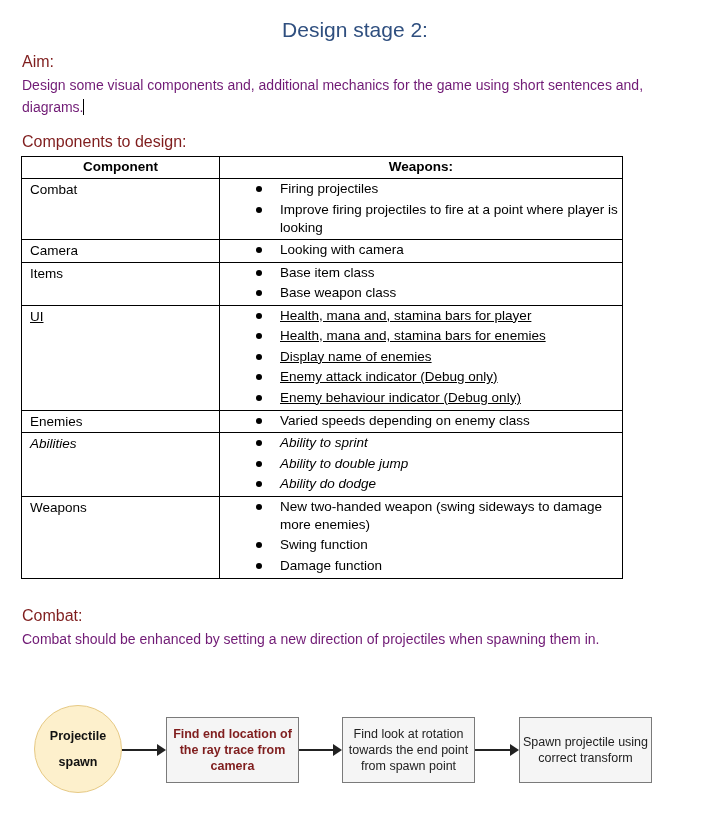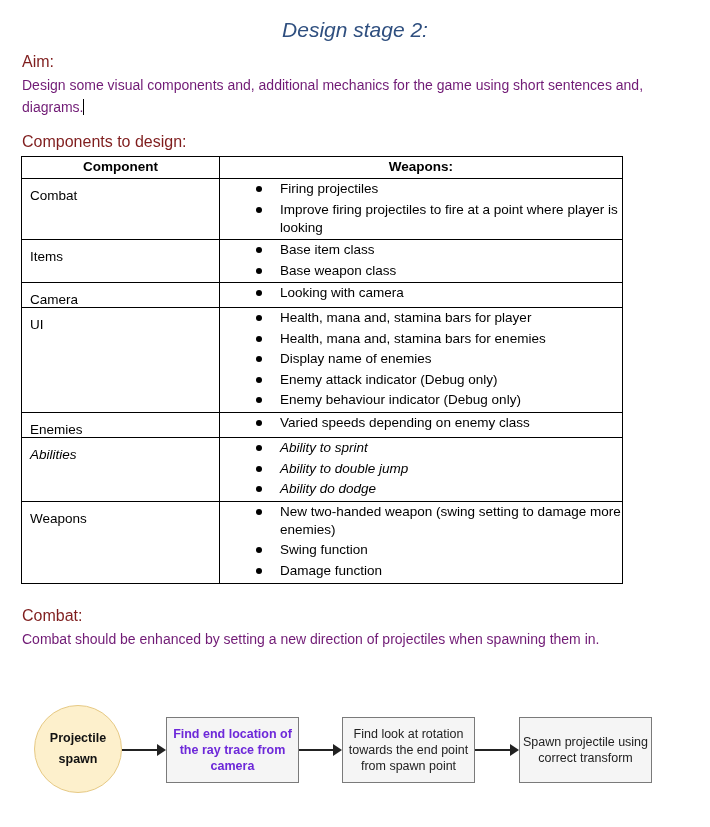--- a/index.html
+++ b/index.html
@@ -5,21 +5,21 @@
     * { box-sizing: border-box; margin: 0; padding: 0; }
     html, body { width: 710px; height: 827px; background: #ffffff; overflow: hidden; }
     body {
       font-family: "Liberation Sans", "DejaVu Sans", sans-serif;
       color: #000;
       position: relative;
     }
     .page { position: absolute; left: 0; top: 0; width: 710px; height: 827px; }
     .title {
       position: absolute; top: 18px; left: 0; width: 710px; text-align: center;
-      font-size: 21px; color: #2f4f7f; letter-spacing: 0px; font-style: italic;
+      font-size: 21px; color: #2f4f7f; letter-spacing: 0px;
     }
     .h2 {
       position: absolute; left: 22px; font-size: 16px; color: #7f1d1d;
     }
     .body-text {
       position: absolute; left: 22px; font-size: 14px; line-height: 21.5px; color: #701a75;
       width: 670px;
     }
     .cursor {
       display: inline-block; width: 1px; height: 16px; background: #000; vertical-align: -3px;
@@ -27,44 +27,44 @@
     table.comp {
       position: absolute; left: 21px; top: 156px; width: 602px;
       border-collapse: collapse; font-size: 13.5px;
     }
     table.comp th, table.comp td {
       border: 1px solid #000; vertical-align: top;
     }
     table.comp th {
       font-weight: bold; text-align: center; height: 22px; padding-top: 2px; font-size: 13.5px;
     }
-    table.comp td.comp-name { width: 198px; padding: 9px 8px 0 8px; margin-top: 22px; }
+    table.comp td.comp-name { width: 198px; padding: 3px 8px 0 8px; margin-top: 22px; }
     table.comp td.targets { padding: 1px 0 0 0; }
     ul.tlist { list-style: none; }
     ul.tlist li {
       position: relative; padding-left: 60px; line-height: 18px; margin-bottom: 2.5px;
     }
     ul.tlist li::before {
       content: ""; position: absolute; left: 36px; top: 6px;
       width: 6px; height: 6px; border-radius: 50%; background: #000;
     }
     .diagram { position: absolute; left: 0; top: 695px; width: 710px; height: 120px; }
     .circle {
       position: absolute; left: 34px; top: 10px; width: 88px; height: 88px; border-radius: 50%;
       background: #fdf0cc; border: 1.5px solid #e6c984;
       display: flex; align-items: center; justify-content: center; text-align: center;
-      font-weight: bold; font-size: 12.5px; line-height: 21px; color: #111;
+      font-weight: bold; font-size: 12.5px; line-height: 26px; color: #111;
     }
     .box {
       position: absolute; top: 22px; width: 133px; height: 66px;
       background: #f5f5f5; border: 1.5px solid #7a7a7a;
       display: flex; align-items: center; justify-content: center; text-align: center;
       font-size: 12.5px; line-height: 16px; color: #222;
     }
-    .box.bold { font-weight: bold; color: #6d28d9; }
+    .box.bold { font-weight: bold; color: #7f1d1d; }
     .arrow {
       position: absolute; top: 54px; height: 2px; background: #222;
     }
     .arrow::after {
       content: ""; position: absolute; right: -2px; top: -5px;
       border-left: 9px solid #222; border-top: 6px solid transparent; border-bottom: 6px solid transparent;
     }
   </style>
 </head>
 <body>
@@ -89,38 +89,38 @@
     <tbody>
       <tr style="height:61px;">
         <td class="comp-name">Combat</td>
         <td class="targets">
           <ul class="tlist">
             <li>Firing projectiles</li>
             <li>Improve firing projectiles to fire at a point where player is looking</li>
           </ul>
         </td>
       </tr>
+      <tr style="height:21px;">
+        <td class="comp-name">Camera</td>
+        <td class="targets">
+          <ul class="tlist">
+            <li>Looking with camera</li>
+          </ul>
+        </td>
+      </tr>
       <tr style="height:42px;">
         <td class="comp-name">Items</td>
         <td class="targets">
           <ul class="tlist">
             <li>Base item class</li>
             <li>Base weapon class</li>
           </ul>
         </td>
       </tr>
-      <tr style="height:21px;">
-        <td class="comp-name">Camera</td>
-        <td class="targets">
-          <ul class="tlist">
-            <li>Looking with camera</li>
-          </ul>
-        </td>
-      </tr>
-      <tr style="height:105px;">
+      <tr style="height:105px;text-decoration:underline;">
         <td class="comp-name">UI</td>
         <td class="targets">
           <ul class="tlist">
             <li>Health, mana and, stamina bars for player</li>
             <li>Health, mana and, stamina bars for enemies</li>
             <li>Display name of enemies</li>
             <li>Enemy attack indicator (Debug only)</li>
             <li>Enemy behaviour indicator (Debug only)</li>
           </ul>
         </td>
@@ -140,21 +140,21 @@
             <li>Ability to sprint</li>
             <li>Ability to double jump</li>
             <li>Ability do dodge</li>
           </ul>
         </td>
       </tr>
       <tr style="height:82px;">
         <td class="comp-name">Weapons</td>
         <td class="targets">
           <ul class="tlist">
-            <li>New two-handed weapon (swing setting to damage more enemies)</li>
+            <li>New two-handed weapon (swing sideways to damage more enemies)</li>
             <li>Swing function</li>
             <li>Damage function</li>
           </ul>
         </td>
       </tr>
     </tbody>
   </table>
 
   <div class="h2" style="top:607px;">Combat:</div>
   <div class="body-text" style="top:629px;">Combat should be enhanced by setting a new direction of projectiles when spawning them in.</div>

